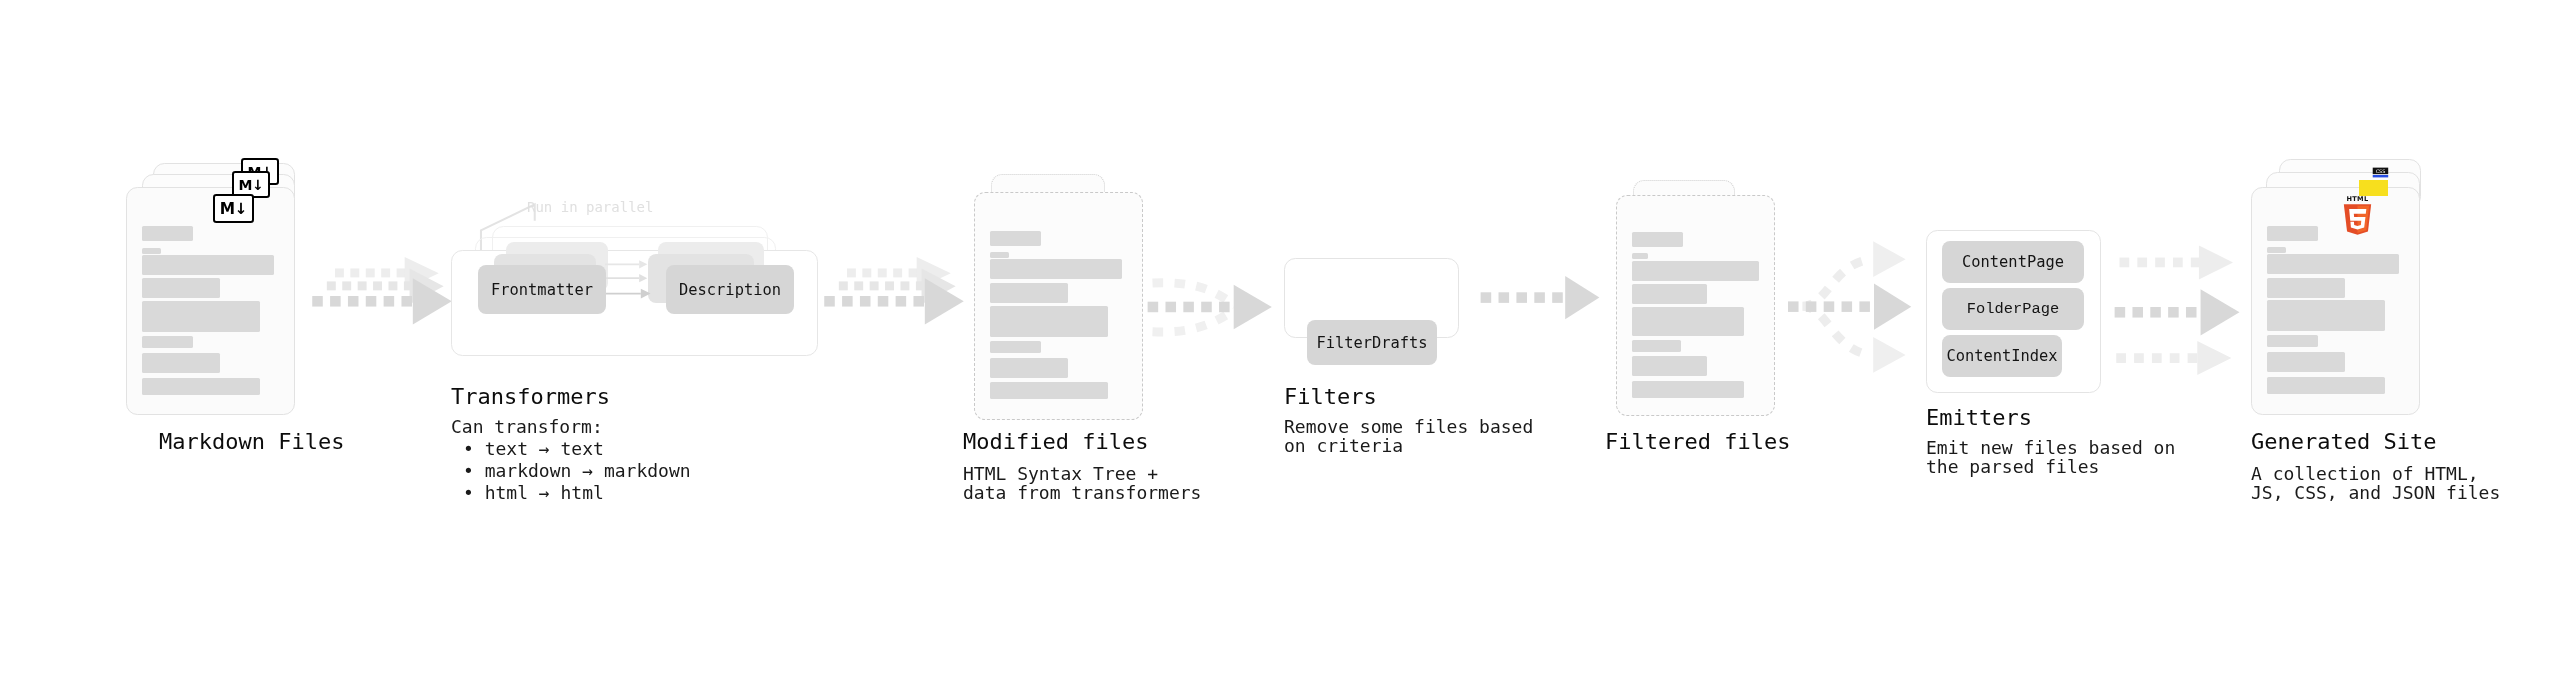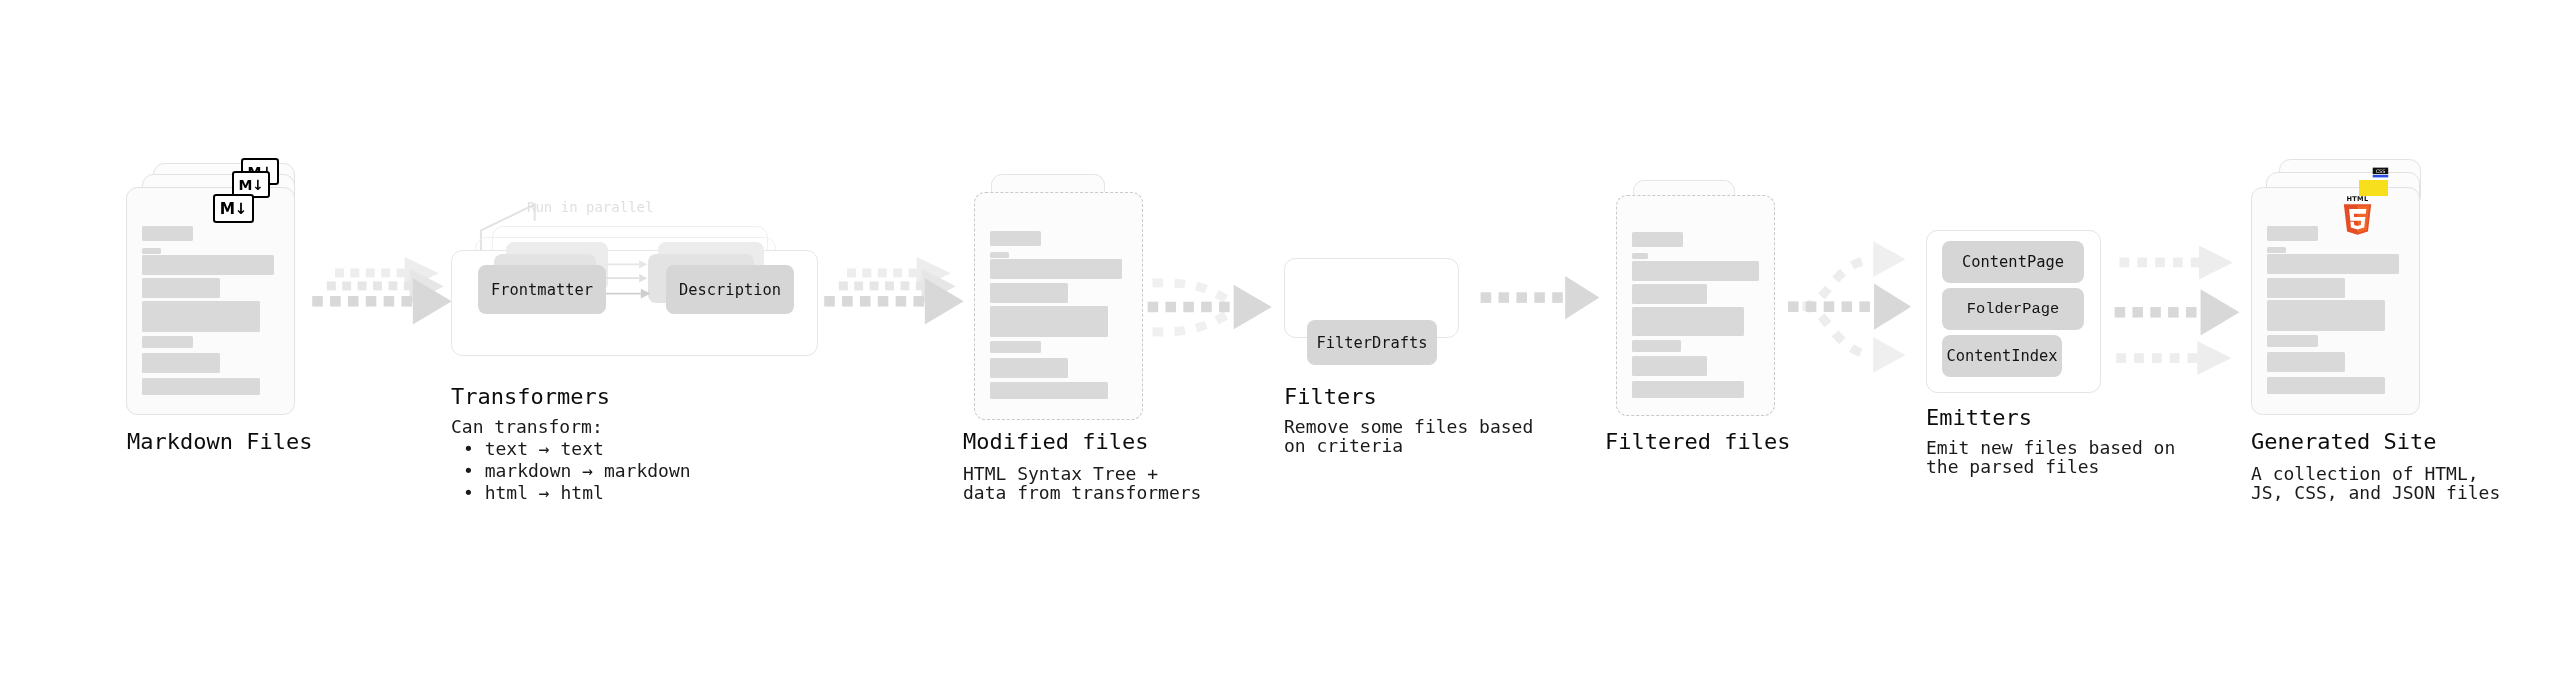--- a/index.html
+++ b/index.html
@@ -134,21 +134,21 @@
     <div class="bar" style="left:16.3px; top:63px; width:51px; height:14.6px;"></div>
     <div class="bar" style="left:16.3px; top:85px; width:18.7px; height:5.7px;"></div>
     <div class="bar" style="left:16.3px; top:92px; width:132px; height:19.5px;"></div>
     <div class="bar" style="left:16.3px; top:115px; width:78px; height:19.5px;"></div>
     <div class="bar" style="left:16.3px; top:138px; width:118px; height:31px;"></div>
     <div class="bar" style="left:16.3px; top:173px; width:51px; height:12.2px;"></div>
     <div class="bar" style="left:16.3px; top:190px; width:78px; height:19.5px;"></div>
     <div class="bar" style="left:16.3px; top:215px; width:118px; height:17px;"></div>
   </div>
 
-  <div class="title" style="left:112px; top:429px;padding-left:15px;">Markdown Files</div>
+  <div class="title" style="left:144px; top:429px;padding-left:15px;">Markdown Files</div>
 
   <svg class="abs" style="left:309px; top:260px;" width="146" height="98" viewBox="0 0 180 120">
     <g fill="#ededed">
       <rect x="32" y="10" width="11" height="11"></rect>
         <rect x="51" y="10" width="11" height="11"></rect>
       <rect x="70" y="10" width="11" height="11"></rect>
         <rect x="89" y="10" width="11" height="11"></rect>
       <rect x="108" y="10" width="11" height="11"></rect>
       <polygon points="118,-4 160,16 118,36"></polygon>
     </g>

